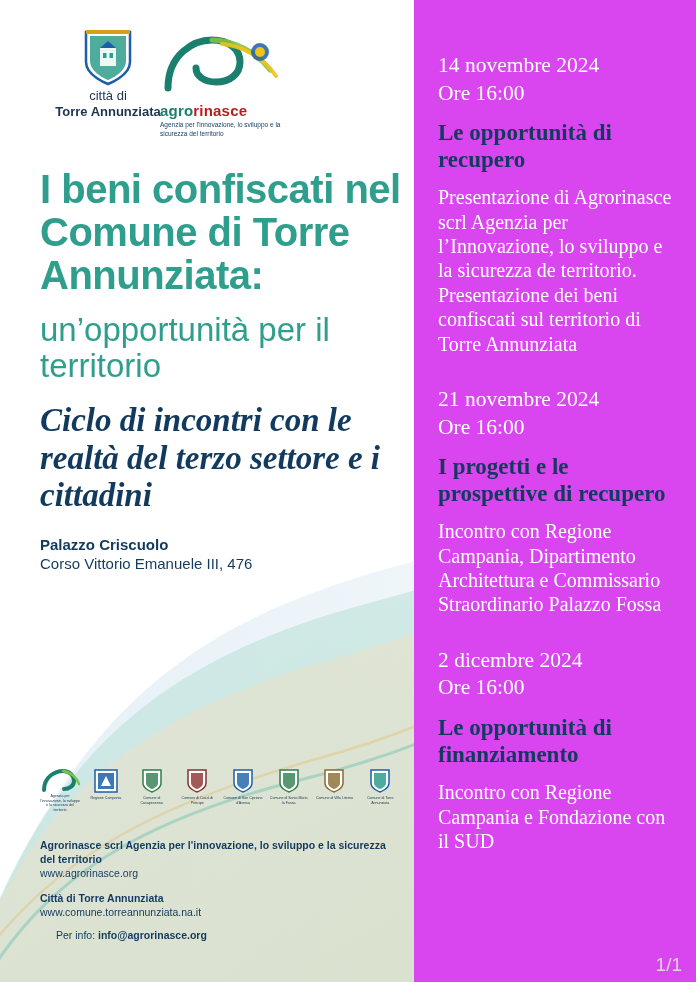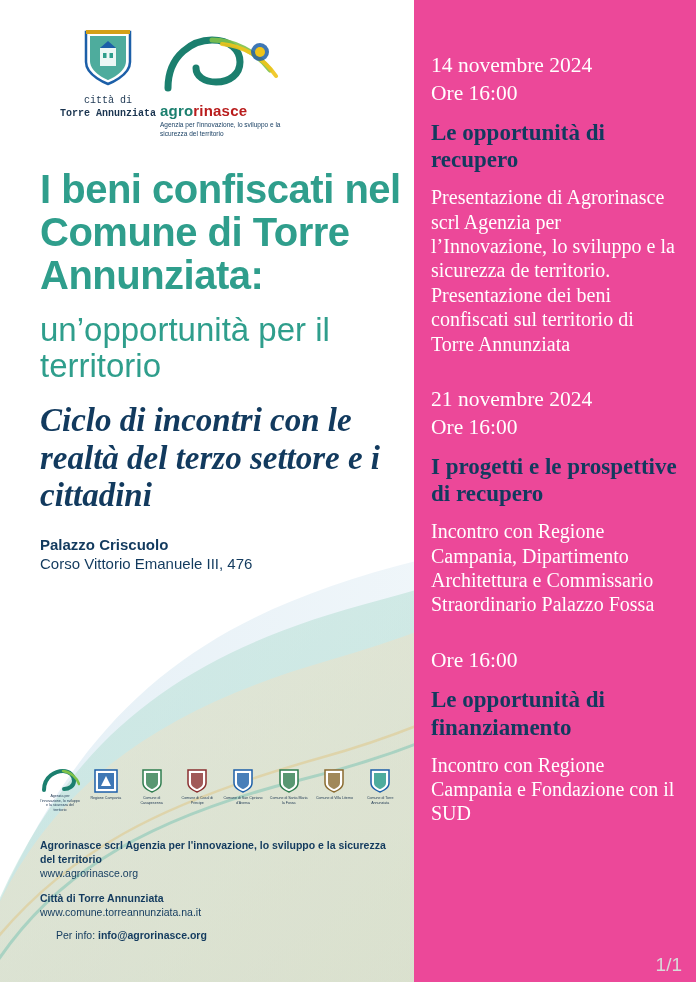--- a/index.html
+++ b/index.html
@@ -24,24 +24,24 @@
     pointer-events: none;
   }
 
   
   #right-panel {
     position: absolute;
     left: 414px;
     top: 0;
     width: 282px;
     height: 982px;
-    background: #ec4899;
+    background: #d946ef;
     color: #ffffff;
     box-sizing: border-box;
-    padding: 52px 18px 0 17px;
+    padding: 52px 18px 0 24px;
   }
   .ev-date {
     font-family: "Liberation Serif", serif;
     font-size: 21.5px;
     line-height: 1.28;
     color: #ffffff;
     margin: 0;
   }
   .ev-time {
     font-family: "Liberation Serif", serif;
@@ -83,25 +83,25 @@
     height: 112px;
   }
   #crest-block {
     position: absolute;
     left: 14px;
     top: 0;
     width: 108px;
     text-align: center;
   }
   #crest-caption {
-    font-family: Liberation Mono, monospace;
-    font-size: 10px;
+    font-family: Liberation Sans, sans-serif;
+    font-size: 13px;
     line-height: 1.25;
     color: #1b3550;
-    margin-top: 7px;
+    margin-top: 0;
   }
   #crest-caption b { font-weight: bold; }
 
   #agro-top {
     position: absolute;
     left: 120px;
     top: 8px;
     width: 220px;
   }
   #agro-word {
@@ -393,20 +393,21 @@
     </div>
 
     <div class="event" id="ev2">
       <p class="ev-date">21 novembre 2024</p>
       <p class="ev-time">Ore 16:00</p>
       <p class="ev-title">I progetti e le prospettive di recupero</p>
       <p class="ev-body">Incontro con Regione Campania, Dipartimento Architettura e Commissario Straordinario Palazzo Fossa</p>
     </div>
 
     <div class="event" id="ev3">
+      <p class="ev-date">2 dicembre 2024</p>
       <p class="ev-time">Ore 16:00</p>
       <p class="ev-title">Le opportunità di finanziamento</p>
       <p class="ev-body">Incontro con Regione Campania e Fondazione con il SUD</p>
     </div>
   </div>
 
   <div id="page-indicator">1/1</div>
 </div>
 
 </body></html>

